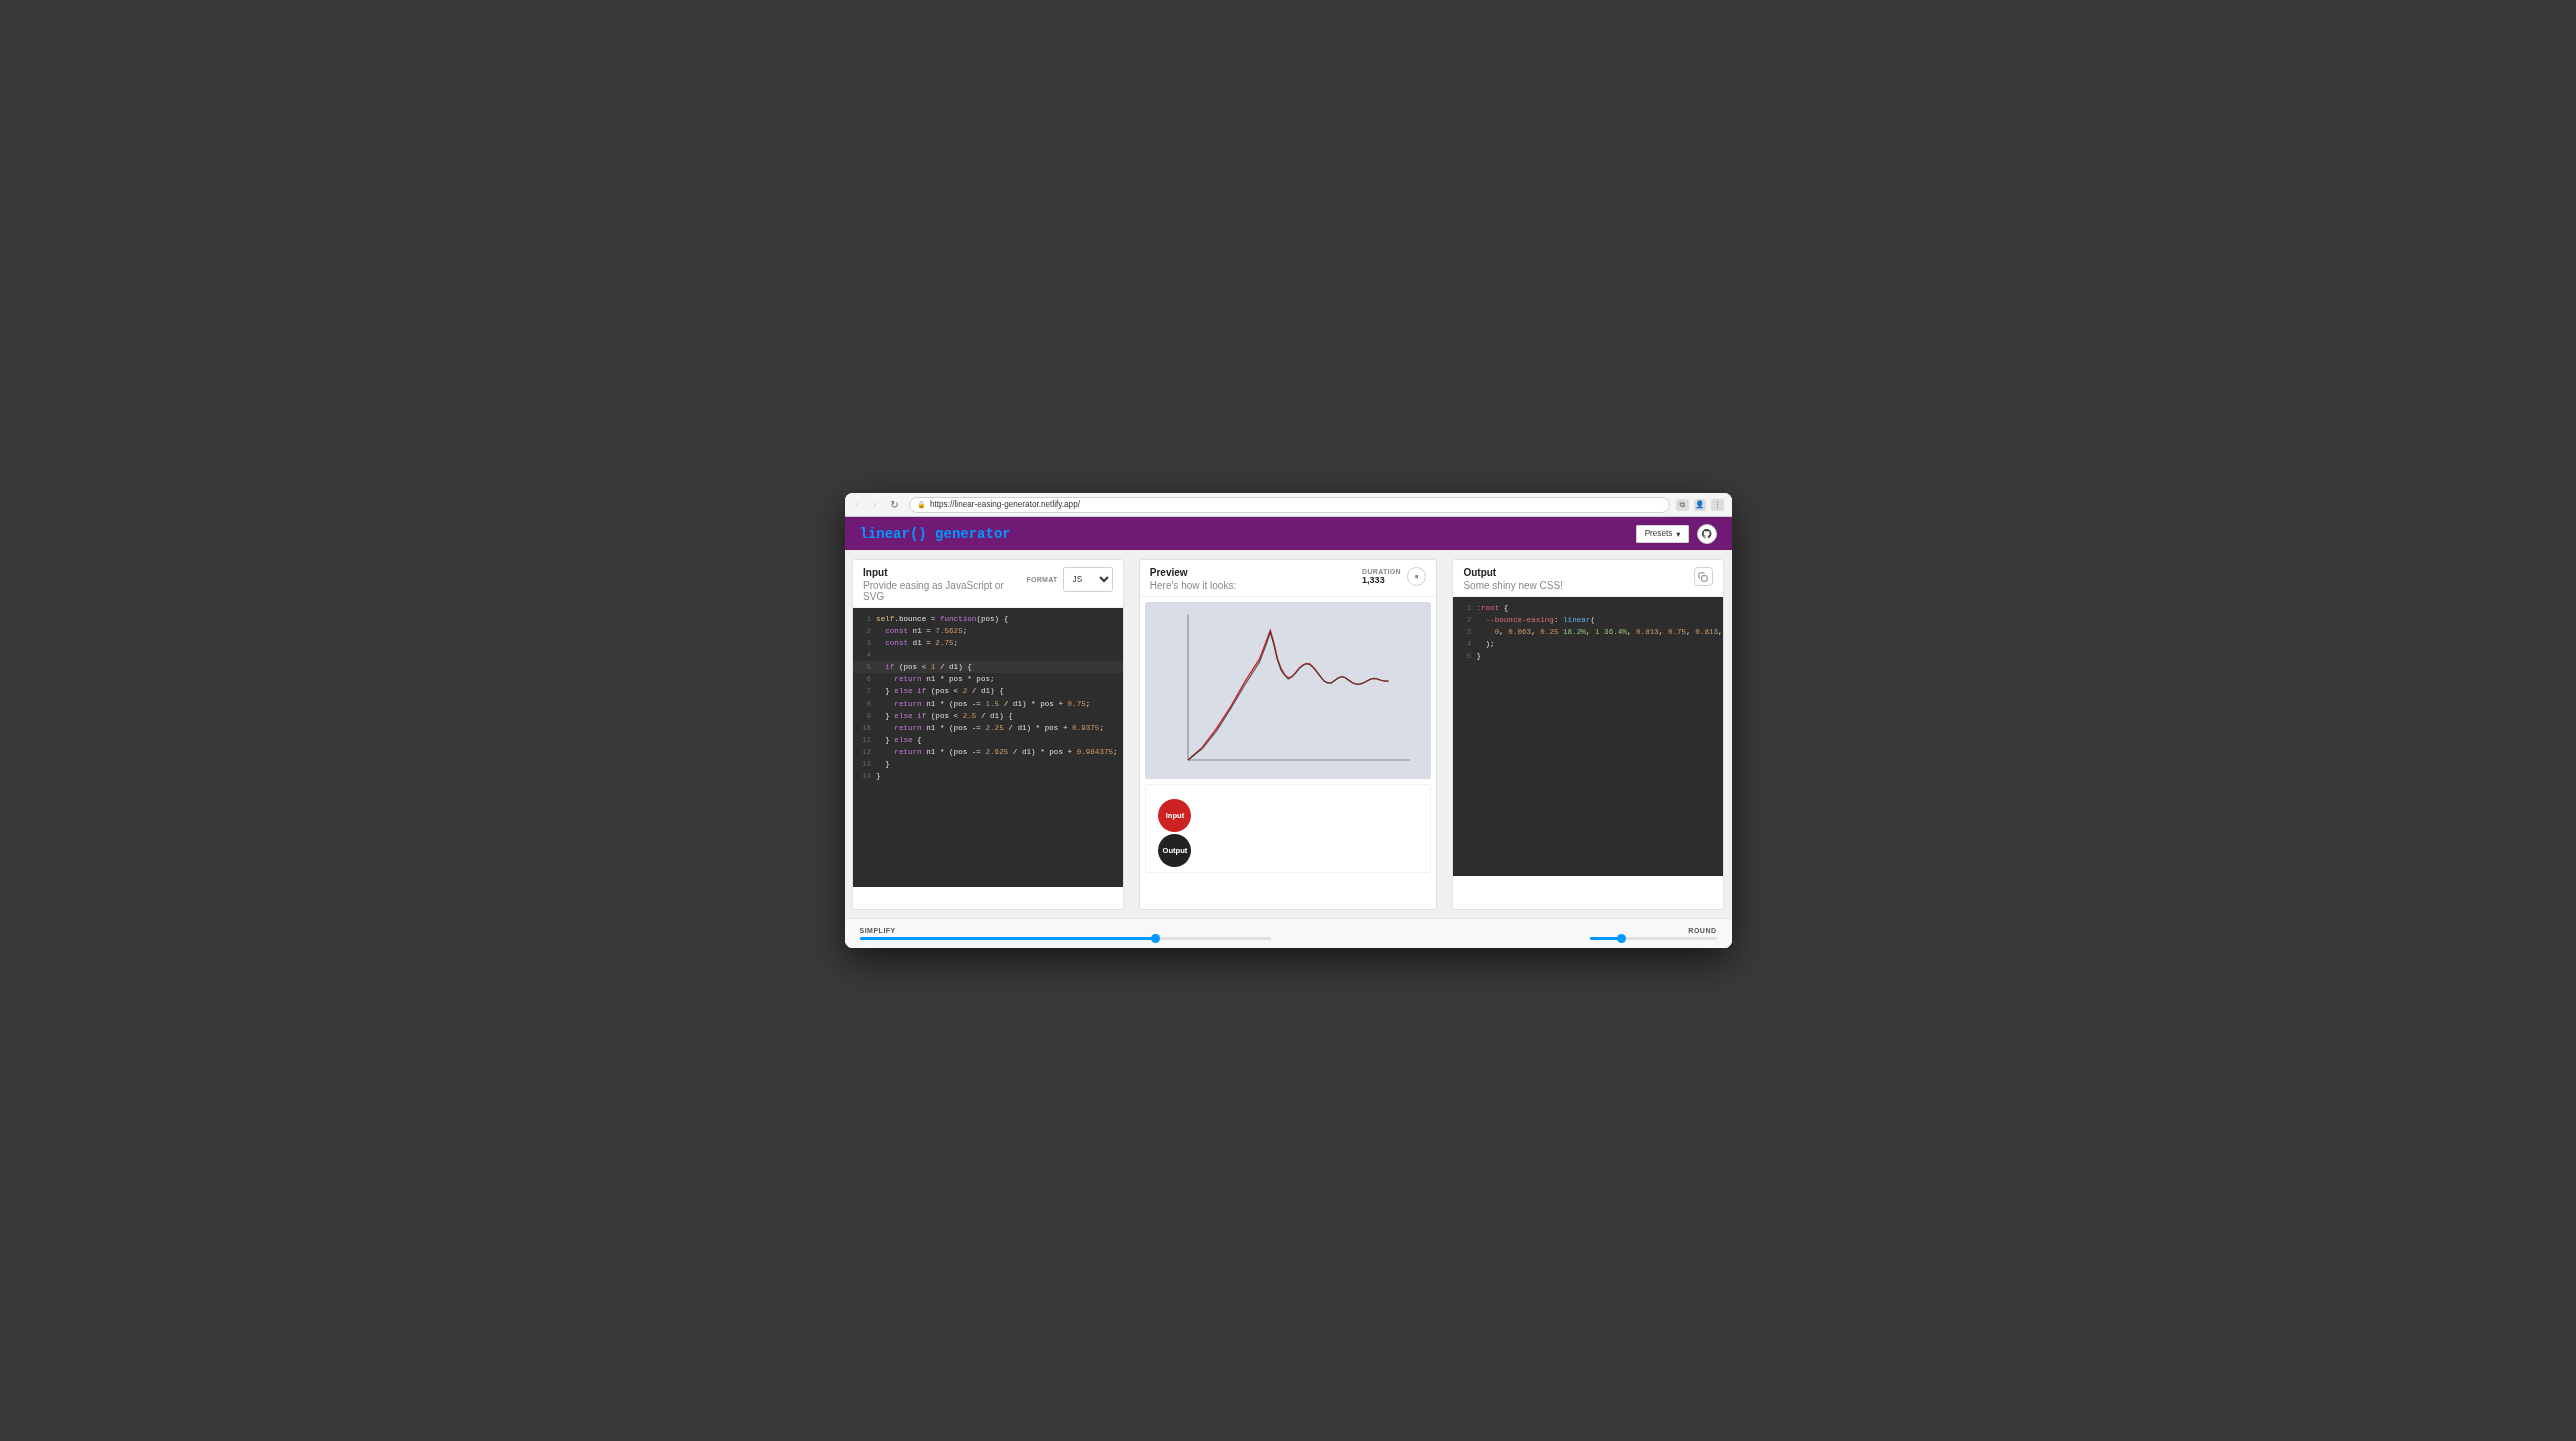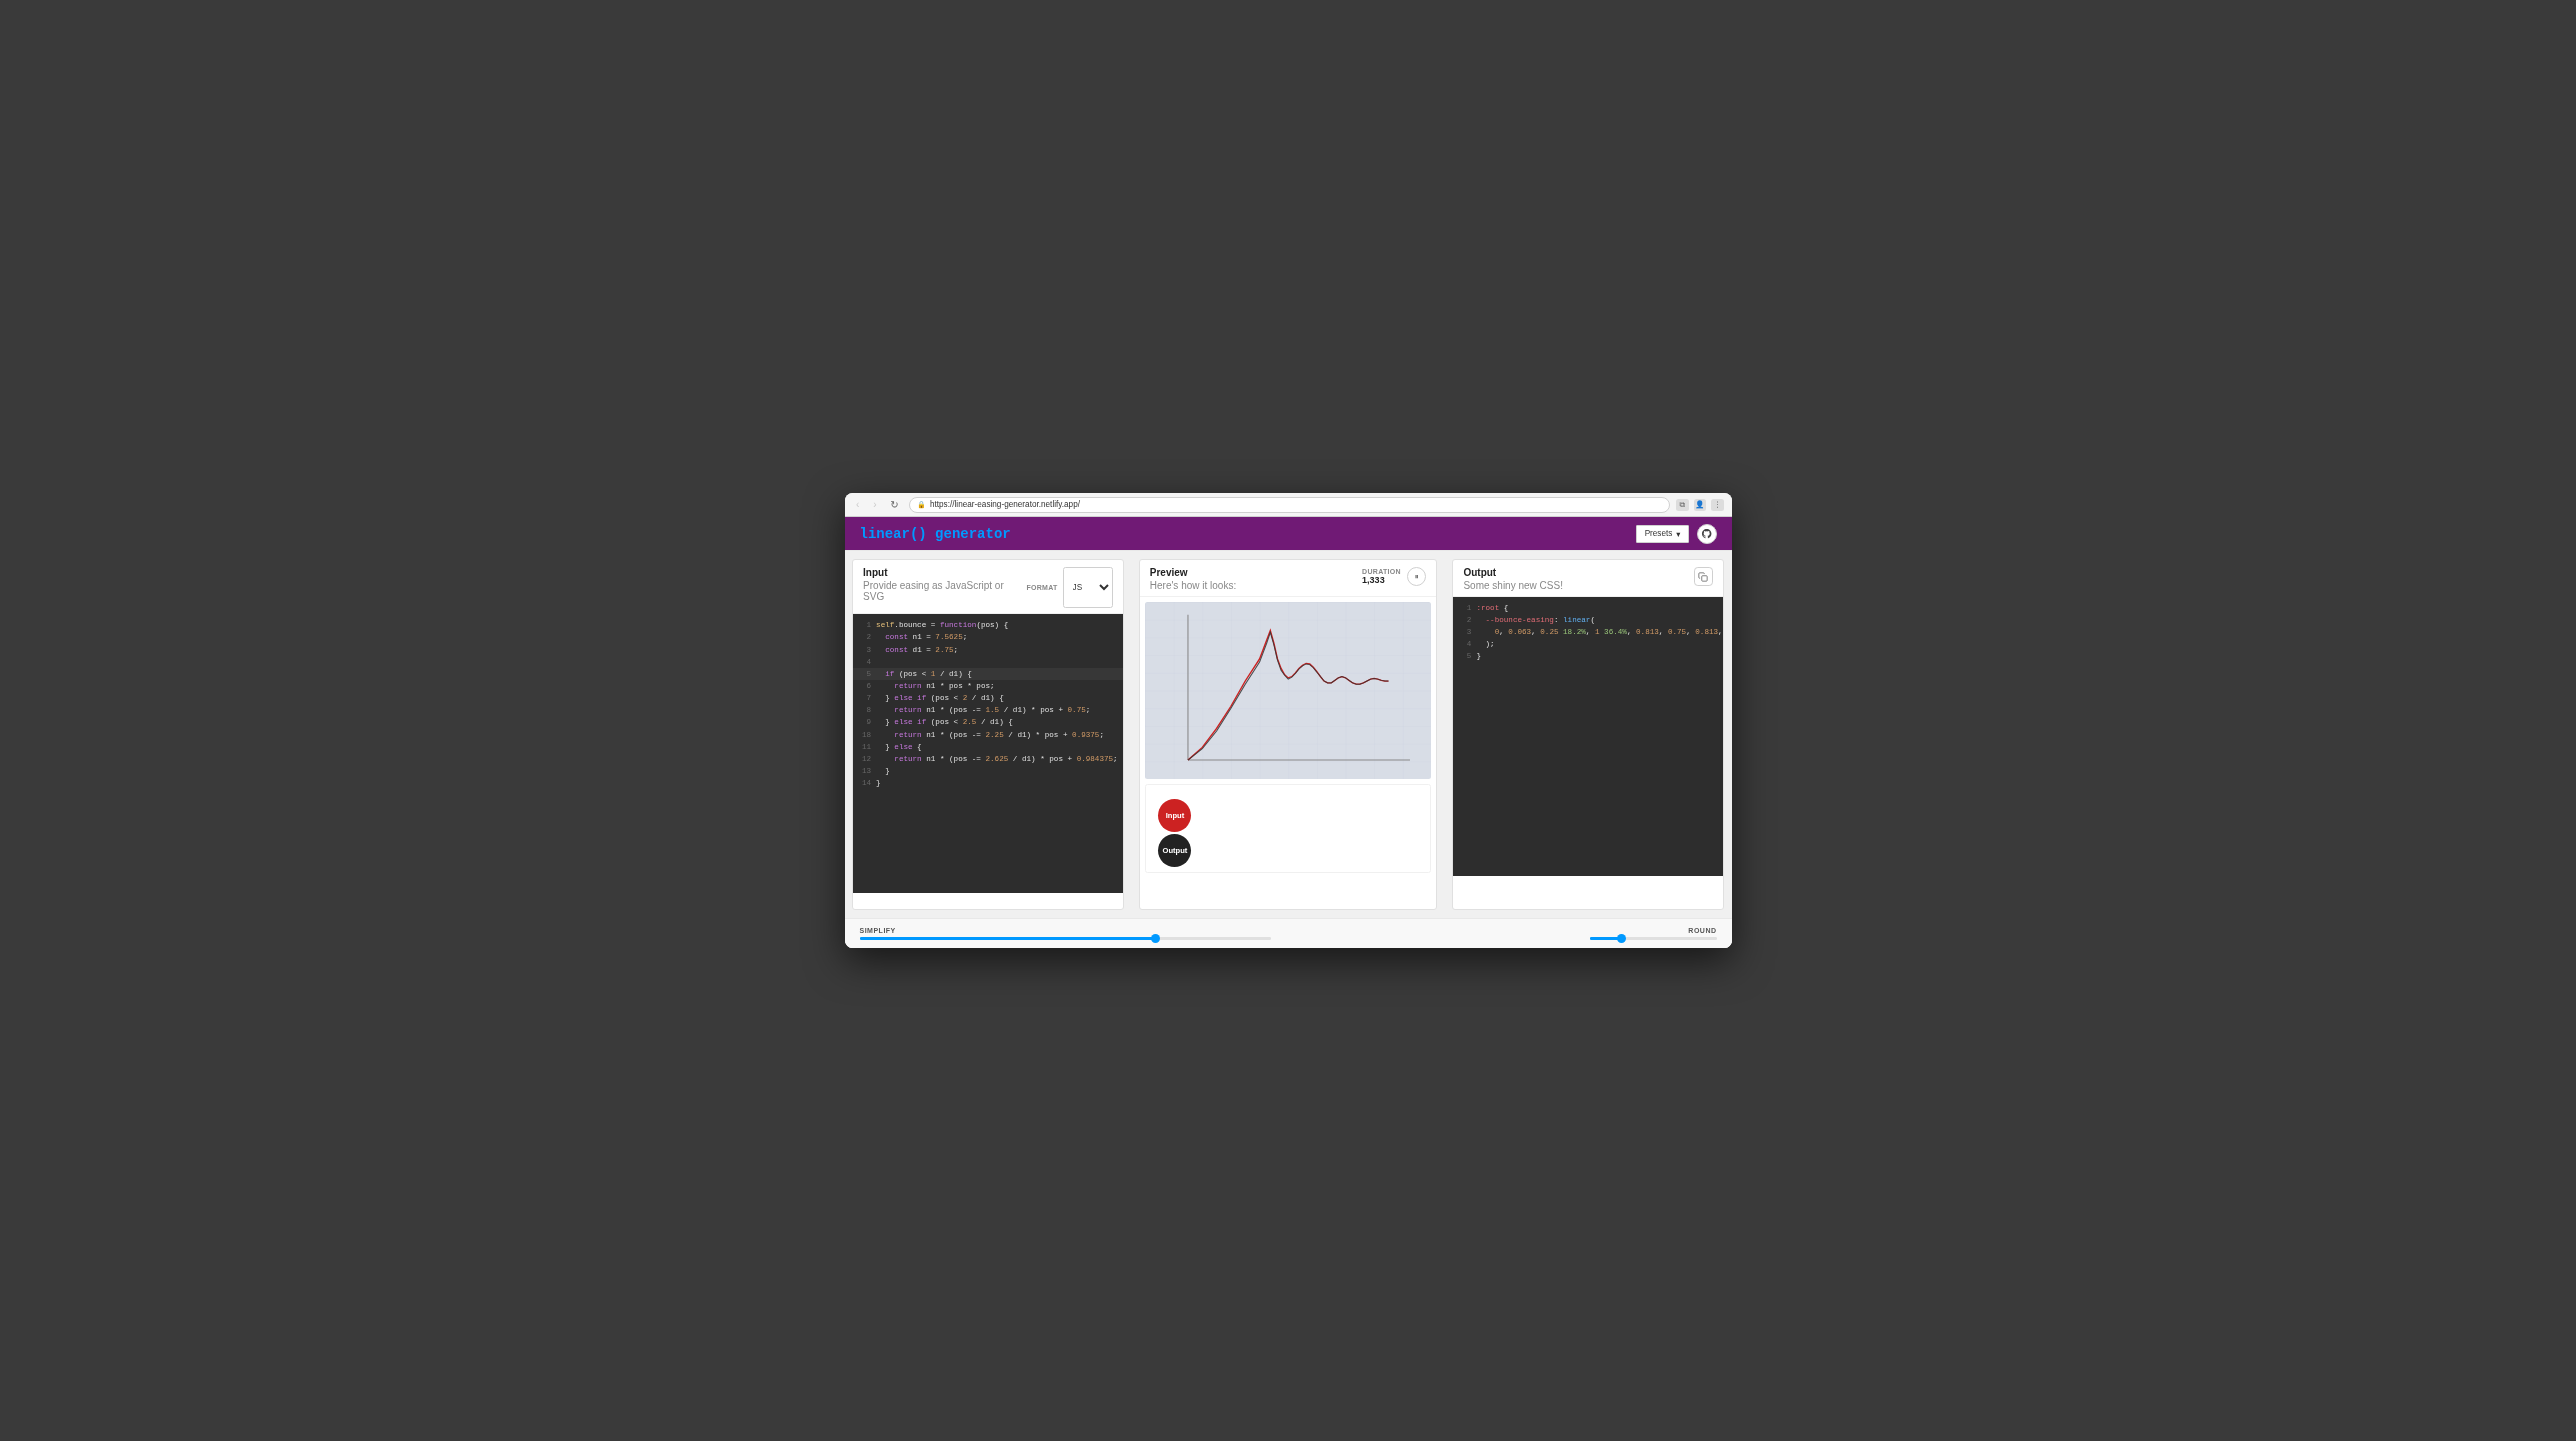--- a/index.html
+++ b/index.html
@@ -222,21 +222,21 @@
     .format-label {
       font-size: 7px;
       color: #888;
       font-weight: 600;
       letter-spacing: 0.3px;
     }
     .format-select {
       background: white;
       border: 0.6px solid #d0d0d0;
       border-radius: 2.5px;
-      padding: 14px 5px;
+      padding: 6px 5px;
       font-size: 8.2px;
       cursor: pointer;
       color: #333;
     }
     
     .code-editor {
       background: #2d2d2d;
       color: #ccc;
       font-family: 'Courier New', monospace;
       font-size: 7.6px;

